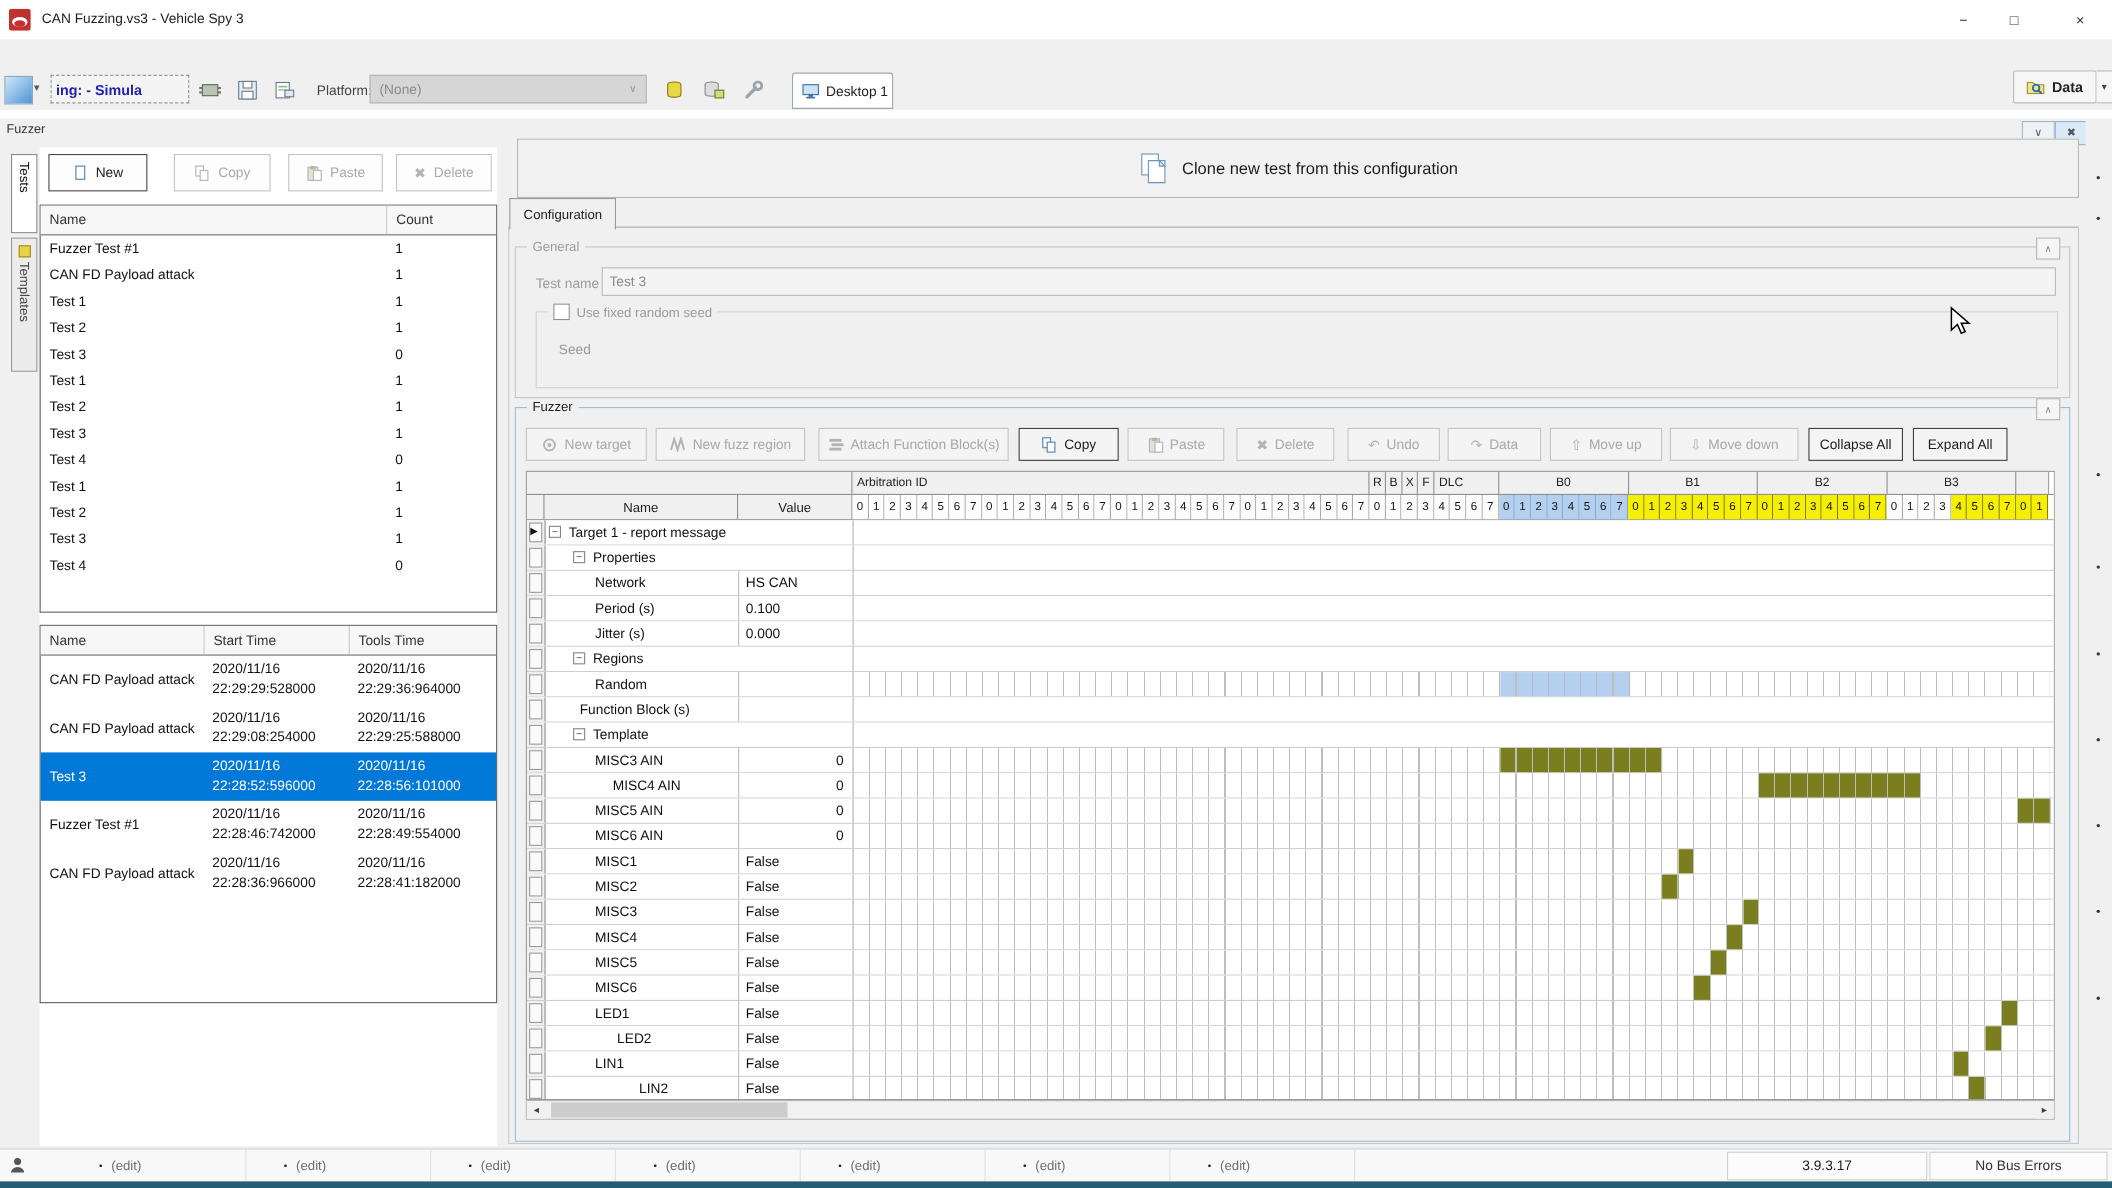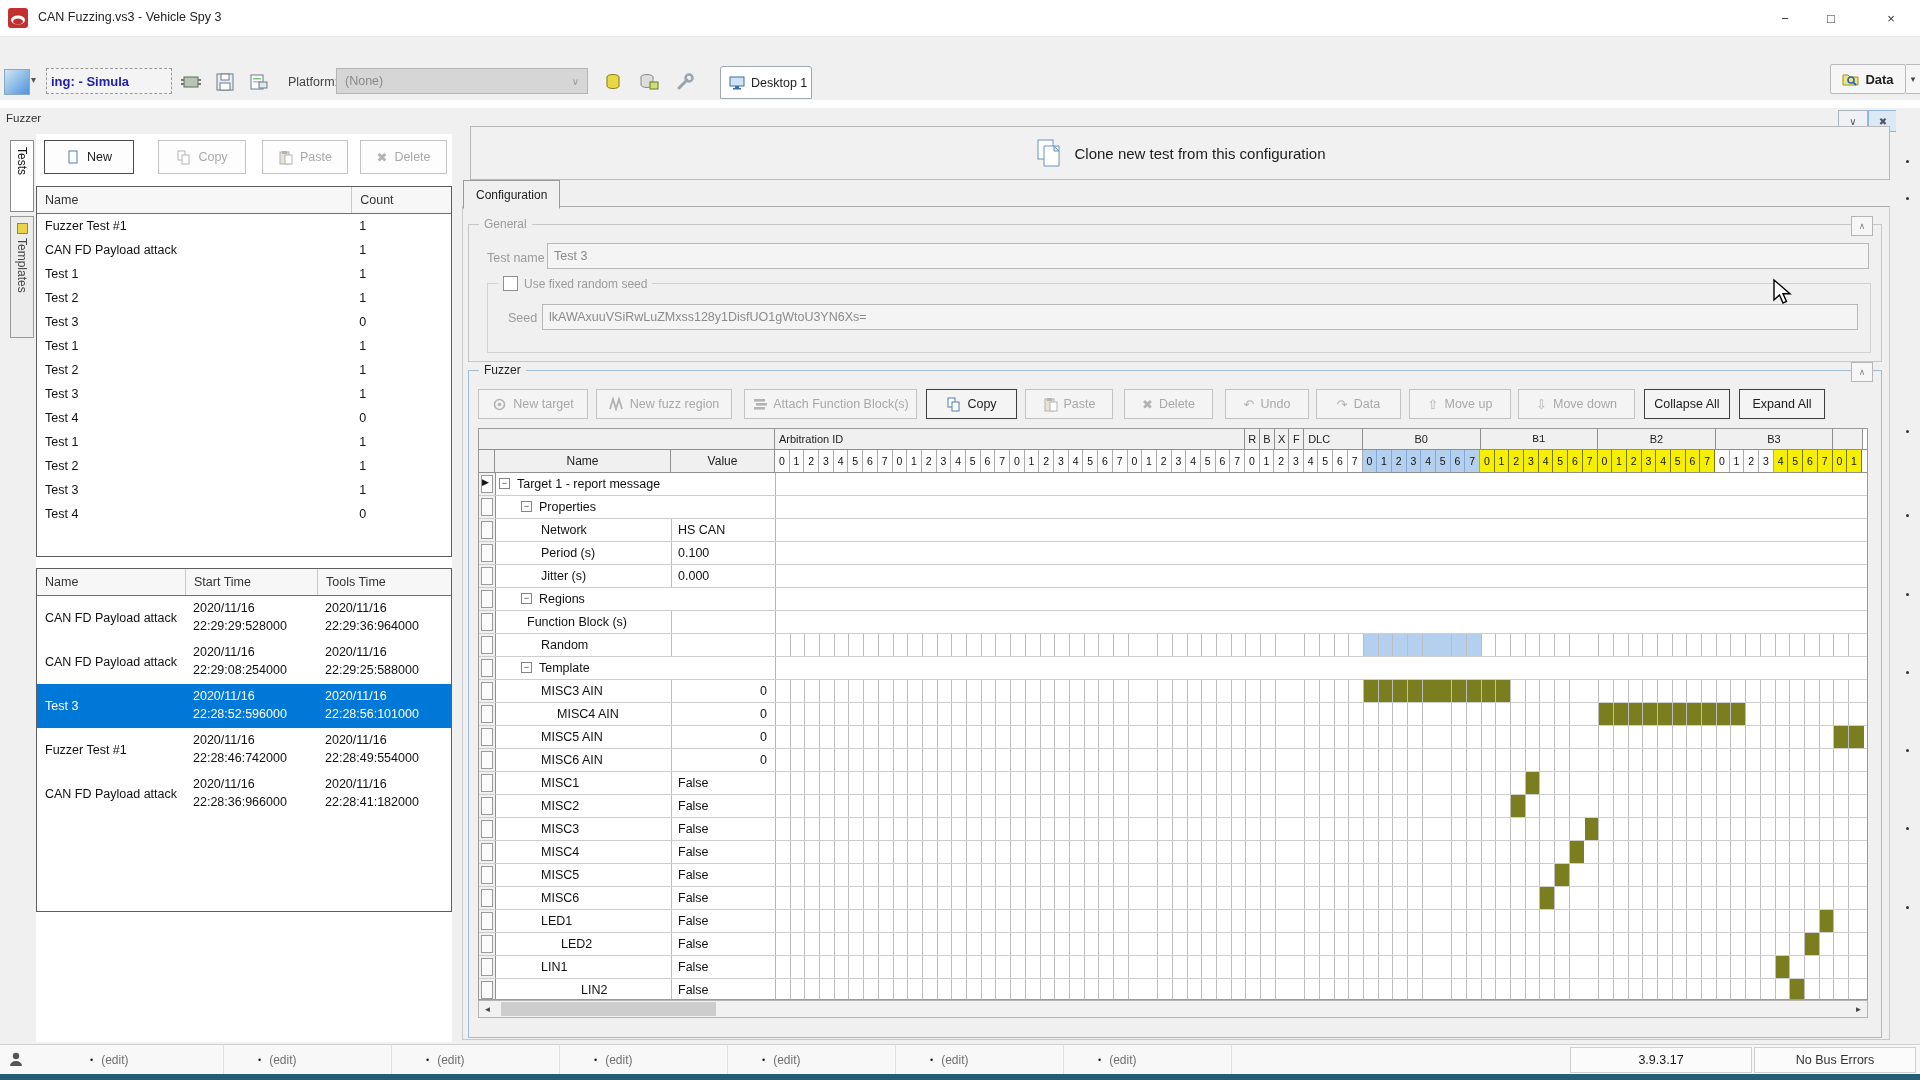--- a/index.html
+++ b/index.html
@@ -358,21 +358,20 @@
     <div class="grouplabel">General</div>
     <div class="abs chevbtn" style="left:1382px;top:-9px">∧</div>
     <div class="abs dis-label" style="left:18px;top:26px">Test name</div>
     <input class="abs dis-input" style="left: 78px; top: 18px; width: 1322px; height: 26px;" readonly="" value="Test 3">
     <div class="abs groupbox" style="left:18px;top:58px;width:1384px;height:70px;border-color:#d2d2d2">
       <div class="grouplabel" style="display:flex;align-items:center;gap:6px">
         <span class="chk"></span>
         <span>Use fixed random seed</span>
       </div>
       <div class="abs dis-label" style="left:20px;top:27px">Seed</div>
-      <input class="abs dis-input" style="left: 54px; top: 20px; width: 1316px; height: 26px;" readonly="" value="lkAWAxuuVSiRwLuZMxss128y1DisfUO1gWtoU3YN6Xs=">
     </div>
   </div>
 
   <div class="abs groupbox" style="left:468px;top:370px;width:1414px;height:668px;border-color:#9fbcd3">
     <div class="grouplabel dark">Fuzzer</div>
     <div class="abs chevbtn" style="left:1382px;top:-9px">∧</div>
     <div id="fuzzer-toolbar" style="position:absolute;left:0;top:18px;width:1414px;height:30px">
         <div class="fzbtn" style="left: 9px; width: 110px;">
           <svg width="15" height="15">
             <circle cx="7.5" cy="7.5" r="5" fill="none" stroke="#b3b3b3" stroke-width="1.6"></circle>
@@ -441,21 +440,21 @@
   <div class="abs" id="grid">
       <div class="g-hdr-groups">
         <div class="gcell" style="width: 296px;"></div>
         <div class="gcell" style="width: 470.4px; justify-content: flex-start; padding-left: 4px;">Arbitration ID</div>
         <div class="gcell" style="width: 14.7px; justify-content: center; padding-left: 0px;">R</div>
         <div class="gcell" style="width: 14.7px; justify-content: center; padding-left: 0px;">B</div>
         <div class="gcell" style="width: 14.7px; justify-content: center; padding-left: 0px;">X</div>
         <div class="gcell" style="width: 14.7px; justify-content: center; padding-left: 0px;">F</div>
         <div class="gcell" style="width: 58.8px; justify-content: flex-start; padding-left: 4px;">DLC</div>
         <div class="gcell" style="width: 117.6px; justify-content: center; padding-left: 0px;">B0</div>
-        <div class="gcell" style="width: 117.6px; justify-content: center; padding-left: 0px; font-family: Liberation Mono, monospace;">B1</div>
+        <div class="gcell" style="width: 117.6px; justify-content: center; padding-left: 0px;">B1</div>
         <div class="gcell" style="width: 117.6px; justify-content: center; padding-left: 0px;">B2</div>
         <div class="gcell" style="width: 117.6px; justify-content: center; padding-left: 0px;">B3</div>
         <div class="gcell" style="width: 29.4px; justify-content: flex-start; padding-left: 4px;"></div>
         <div style="flex: 1 1 0%; background: rgb(255, 255, 255);"></div>
       </div>
       <div class="g-hdr-nums">
         <div class="gcell" style="width: 16px; justify-content: center; font-size: 12px;"></div>
         <div class="gcell" style="width: 176px; justify-content: center; font-size: 12px;">Name</div>
         <div class="gcell" style="width: 104px; justify-content: center; font-size: 12px;">Value</div>
         <div class="bitcell">0</div>
@@ -592,36 +591,36 @@
         <div class="g-bits"></div>
         <div class="g-name" style="left: 16px; width: 280px;">
           <span class="expander" style="left: 26px;">−</span>
           <span style="padding-left: 44px;">Regions</span>
         </div>
       </div>
       <div class="g-row">
         <div class="g-marker">
           <div class="marker-box"></div>
         </div>
+        <div class="g-bits">
+          <div class="blk region" style="left: 588px; width: 117.6px;"></div>
+          <div class="g-gridlines"></div>
+        </div>
+        <div class="g-name" style="left: 16px; width: 176px;">
+          <span style="padding-left: 46px;">Random</span>
+        </div>
+        <div class="g-val" style="padding-left: 6px;"></div>
+      </div>
+      <div class="g-row">
+        <div class="g-marker">
+          <div class="marker-box"></div>
+        </div>
         <div class="g-bits"></div>
         <div class="g-name" style="left: 16px; width: 176px;">
           <span style="padding-left: 32px;">Function Block (s)</span>
-        </div>
-        <div class="g-val" style="padding-left: 6px;"></div>
-      </div>
-      <div class="g-row">
-        <div class="g-marker">
-          <div class="marker-box"></div>
-        </div>
-        <div class="g-bits">
-          <div class="blk region" style="left: 588px; width: 117.6px;"></div>
-          <div class="g-gridlines"></div>
-        </div>
-        <div class="g-name" style="left: 16px; width: 176px;">
-          <span style="padding-left: 46px;">Random</span>
         </div>
         <div class="g-val" style="padding-left: 6px;"></div>
       </div>
       <div class="g-row">
         <div class="g-marker">
           <div class="marker-box"></div>
         </div>
         <div class="g-bits"></div>
         <div class="g-name" style="left: 16px; width: 280px;">
           <span class="expander" style="left: 26px;">−</span>

